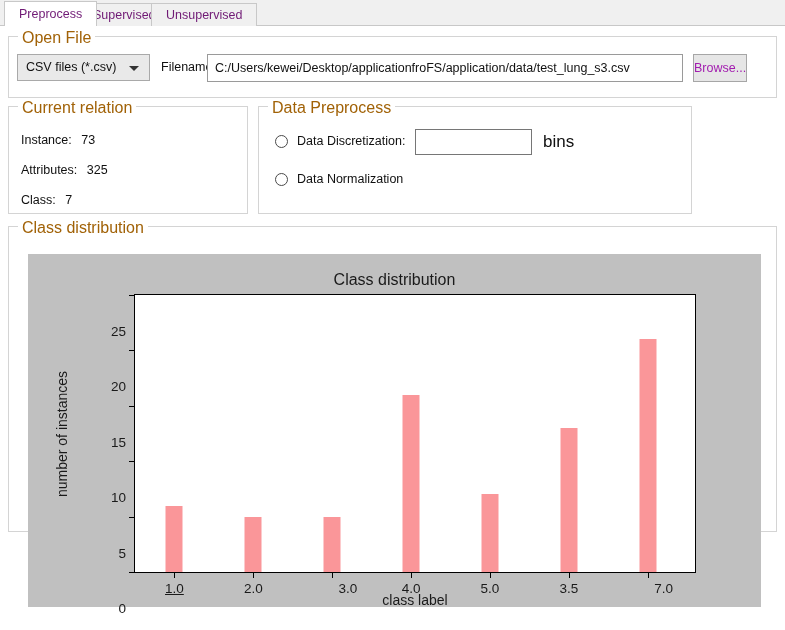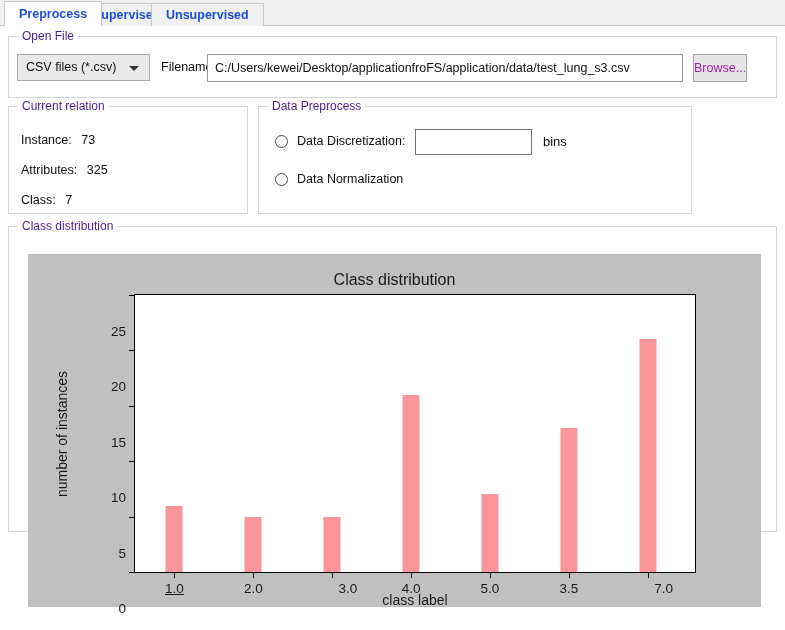--- a/index.html
+++ b/index.html
@@ -21,45 +21,44 @@
     border-bottom: 1px solid #c8c8c8;
   }
   .tab {
     position: absolute; top: 3px; height: 23px;
     line-height: 22px;
     padding: 0 14px;
     font-size: 12.5px;
     background: #f0f0f0;
     border: 1px solid #c8c8c8;
     border-bottom: none;
-    color: #1d4ed8;
+    color: #701a75;
     white-space: nowrap;
     cursor: default;
-    font-weight: bold;
   }
   .tab.active {
     background: #ffffff;
     top: 1px; height: 25px; line-height: 24px;
     border-color: #c8c8c8;
     z-index: 3;
   }
 
   
   .group {
     position: absolute;
     border: 1px solid #d4d4d4;
     background: #ffffff;
   }
   .group > .glabel {
     position: absolute;
     top: -8px; left: 9px;
     background: #ffffff;
     padding: 0 4px;
-    font-size: 12px;
-    color: #4c1d95;
+    font-size: 16px;
+    color: #a16207;
     white-space: nowrap;
   }
 
   
   #grp-openfile { left: 8px; top: 36px; width: 769px; height: 62px; }
 
   #filetype-combo {
     position: absolute; left: 8px; top: 17px;
     width: 133px; height: 27px;
     background: #e9e9e9;
@@ -144,21 +143,21 @@
     position: absolute; left: 140px; top: -4px;
     width: 117px; height: 26px;
     background: #ffffff;
     border: 1px solid #767676;
     padding: 0 5px; line-height: 24px;
     font-size: 12.5px;
     font-family: "Liberation Sans", sans-serif;
   }
   #bins-suffix {
     position: absolute; left: 268px; top: 0;
-    line-height: 18px; font-size: 13px;
+    line-height: 18px; font-size: 17px;
   }
 
   
   #grp-chart { left: 8px; top: 226px; width: 769px; height: 306px; }
 
   
   #figure {
     position: absolute;
     left: 19px; top: 27px;
     width: 733px; height: 353px;

